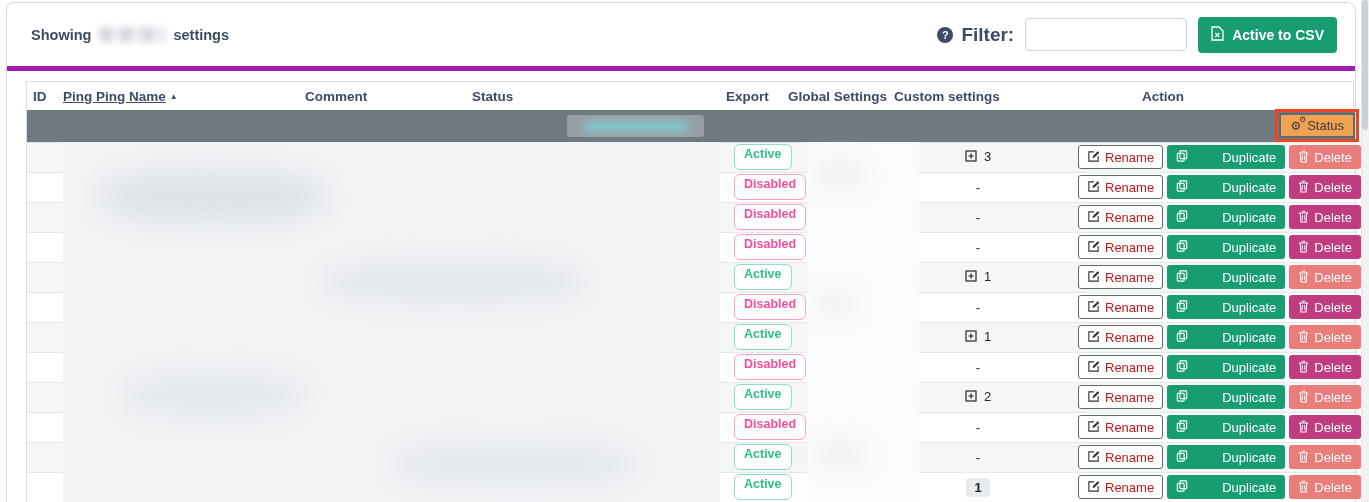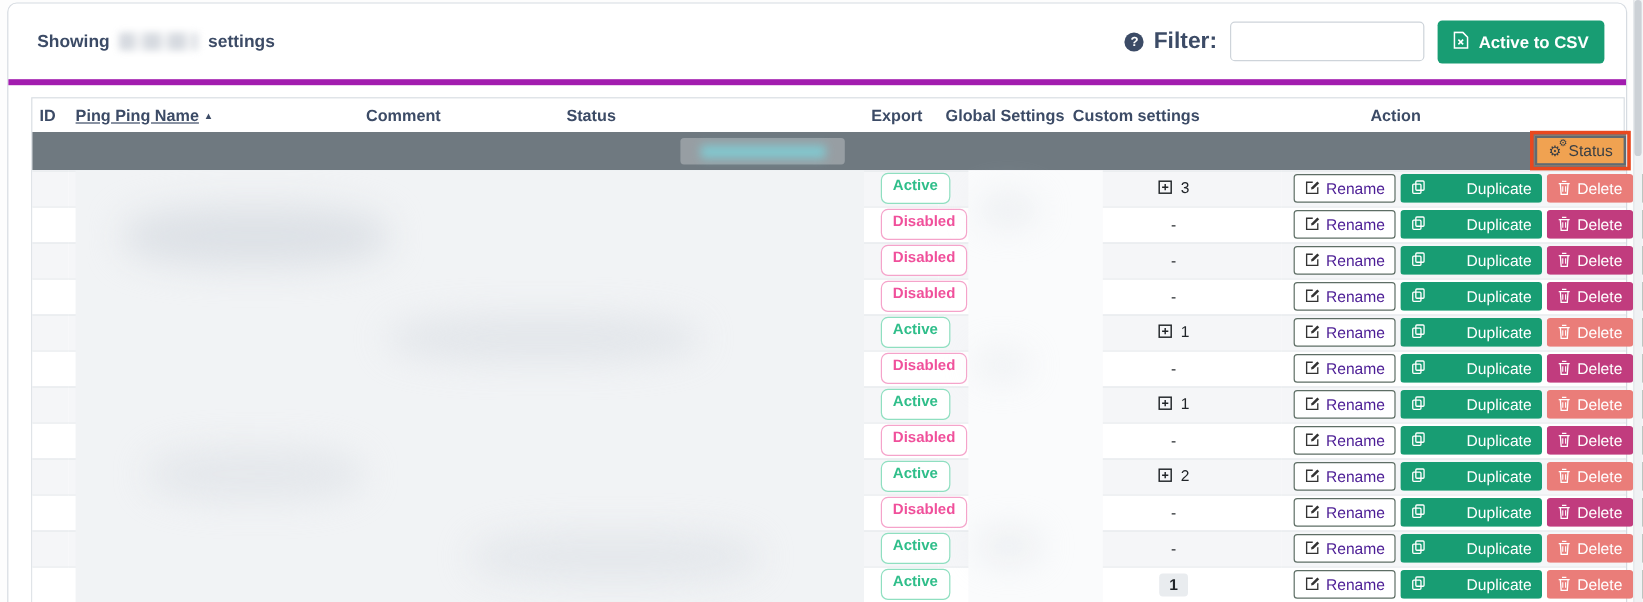--- a/index.html
+++ b/index.html
@@ -83,21 +83,21 @@
   .badge-disabled { color:var(--disabled); border-color:#f5a3ca; }
   .custom-cell { text-align:center; }
   .expand-wrap { display:inline-flex; align-items:center; gap:7px; }
   .num-badge { font-weight:bold; background:#e9ecef; padding:2px 8px; border-radius:3px; font-size:13px; }
   .action-cell { text-align:right; padding-right:6px !important; white-space:nowrap; }
   .abtn {
     display:inline-flex; align-items:center; gap:5px; height:24px; padding:0 8px;
     border-radius:3px; font-size:13px; font-family:inherit; border:1px solid transparent;
     margin-left:4px; vertical-align:middle; cursor:pointer; line-height:1;
   }
-  .abtn-rename { background:#fff; border-color:#5e6e65; color:#4c1d95; }
+  .abtn-rename { background:#fff; border-color:#5e6e65; color:#b91c1c; }
   .abtn-duplicate { background:var(--green); color:#fff;gap:34px; }
   .abtn-delete-salmon { background:var(--salmon); color:#fff; }
   .abtn-delete-magenta { background:var(--magenta); color:#fff; }
   .abtn-edit { background:var(--edit); color:#fff; }
   .gear-glyph { font-size:13px; line-height:1; }
   
   .blur-main {
     position:absolute; left:36px; top:60px; bottom:0; width:657px;
     background:#f1f3f5; overflow:hidden;
   }

